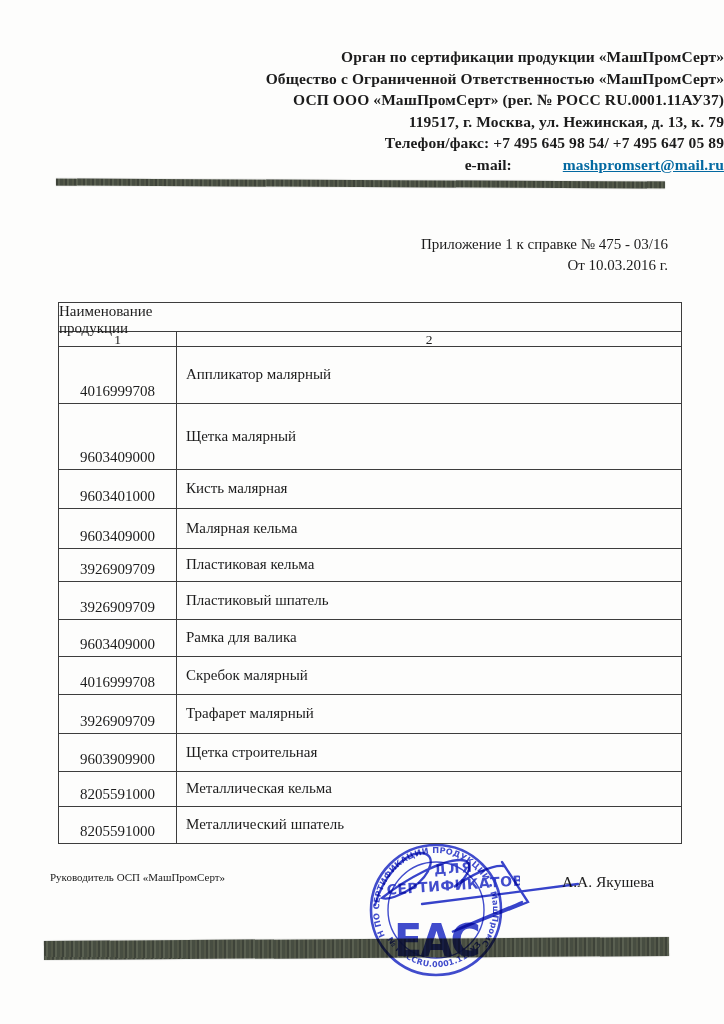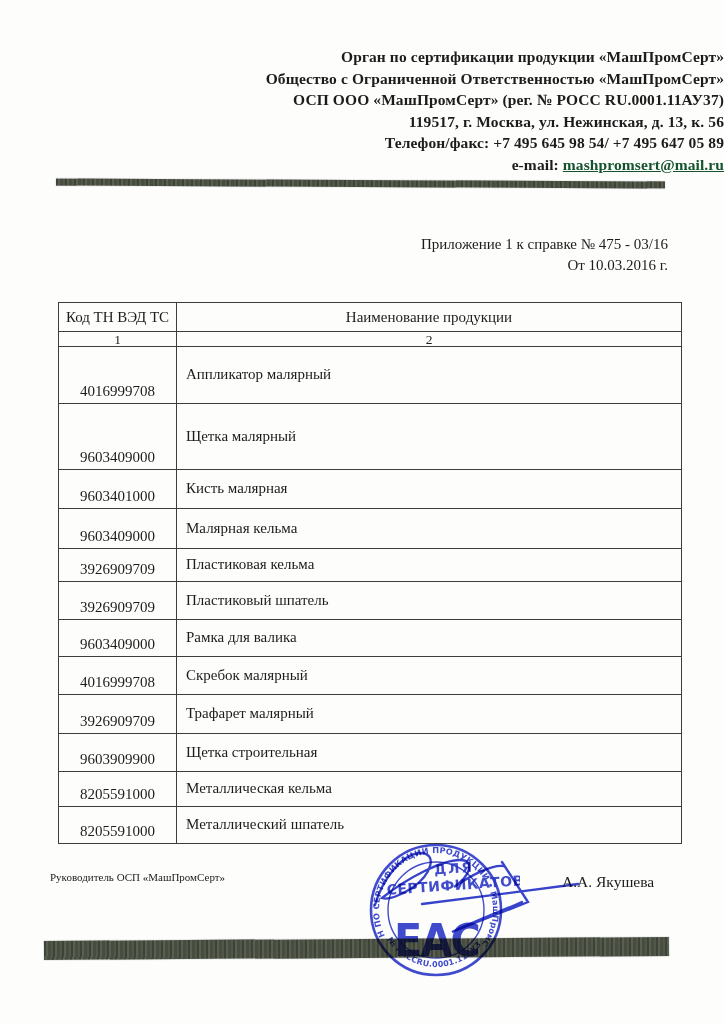--- a/index.html
+++ b/index.html
@@ -7,21 +7,21 @@
     position:relative; width:724px; height:1024px; margin:0 auto;
     background:#fdfdfc; overflow:hidden;
     font-family:"Liberation Serif", serif; color:#1c1c1c;
   }
   
   .letterhead {
     position:absolute; top:46px; left:0; width:724px;
     text-align:right; font-weight:bold; font-size:15.5px; line-height:21.5px;
     letter-spacing:0.1px;
   }
-  .letterhead a { color:#14532d; text-decoration:underline; }
+  .letterhead a { color:#0369a1; text-decoration:underline;margin-left:47px; }
   
   .bar {
     position:absolute;
     background:repeating-linear-gradient(92deg,#3e4339 0 2px,#5a6051 2px 4px,#474d41 4px 7px,#525748 7px 9px);
     box-shadow:0 0 1px rgba(40,44,36,.7);
   }
   .bar-top   { left:56px;  top:180px; width:609px; height:7px;  transform:rotate(0.3deg); }
   .bar-bottom{ left:44px;  top:939px; width:625px; height:19px; transform:rotate(-0.35deg); }
   
   .annex { position:absolute; top:234px; right:56px; text-align:right; font-size:15px; line-height:21px; }
@@ -56,37 +56,36 @@
 </style>
 </head>
 <body>
 
 <div class="page">
 
   <div class="letterhead">
     <div>Орган по сертификации продукции «МашПромСерт»</div>
     <div>Общество с Ограниченной Ответственностью  «МашПромСерт»</div>
     <div>ОСП ООО «МашПромСерт» (рег. № РОСС RU.0001.11АУ37)</div>
-    <div>119517, г. Москва, ул. Нежинская, д. 13, к. 56</div>
+    <div>119517, г. Москва, ул. Нежинская, д. 13, к. 79</div>
     <div>Телефон/факс: +7 495 645 98 54/ +7 495 647 05 89</div>
     <div>
       <span>e-mail: </span><a href="#">mashpromsert@mail.ru</a>
     </div>
   </div>
 
   <div class="bar bar-top"></div>
 
   <div class="annex">
     <div>Приложение 1 к справке № 475 - 03/16</div>
     <div>От 10.03.2016 г.</div>
   </div>
 
   <div class="tbl">
     <div class="trow head">
-      <div class="c1 center">Код ТН ВЭД ТС</div>
       <div class="c2 center">Наименование продукции</div>
     </div>
     <div class="trow nums">
       <div class="c1 center">1</div>
       <div class="c2 center">2</div>
     </div>
     <div class="trow" style="height:57px">
       <div class="c1">
           <span class="code">4016999708</span>
         </div>

